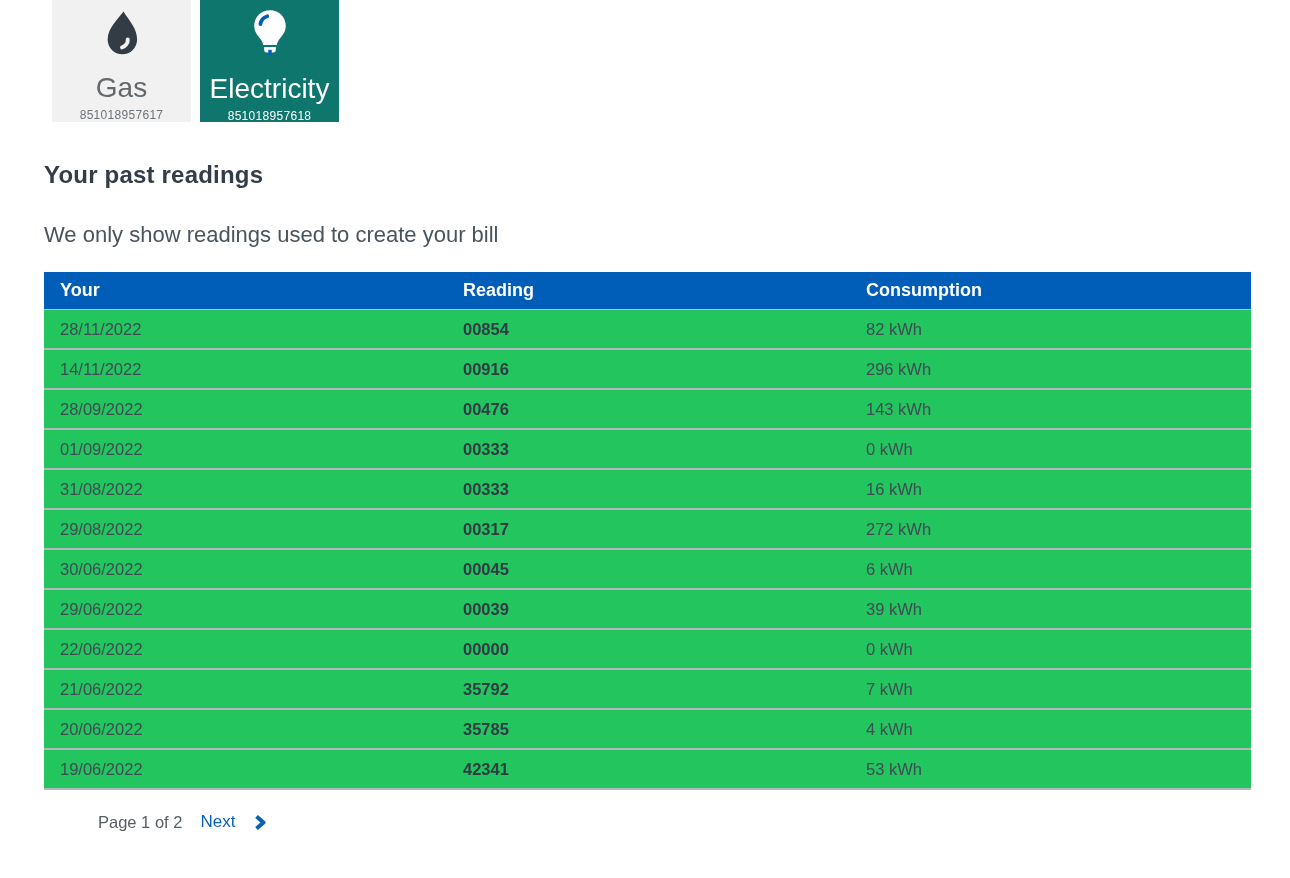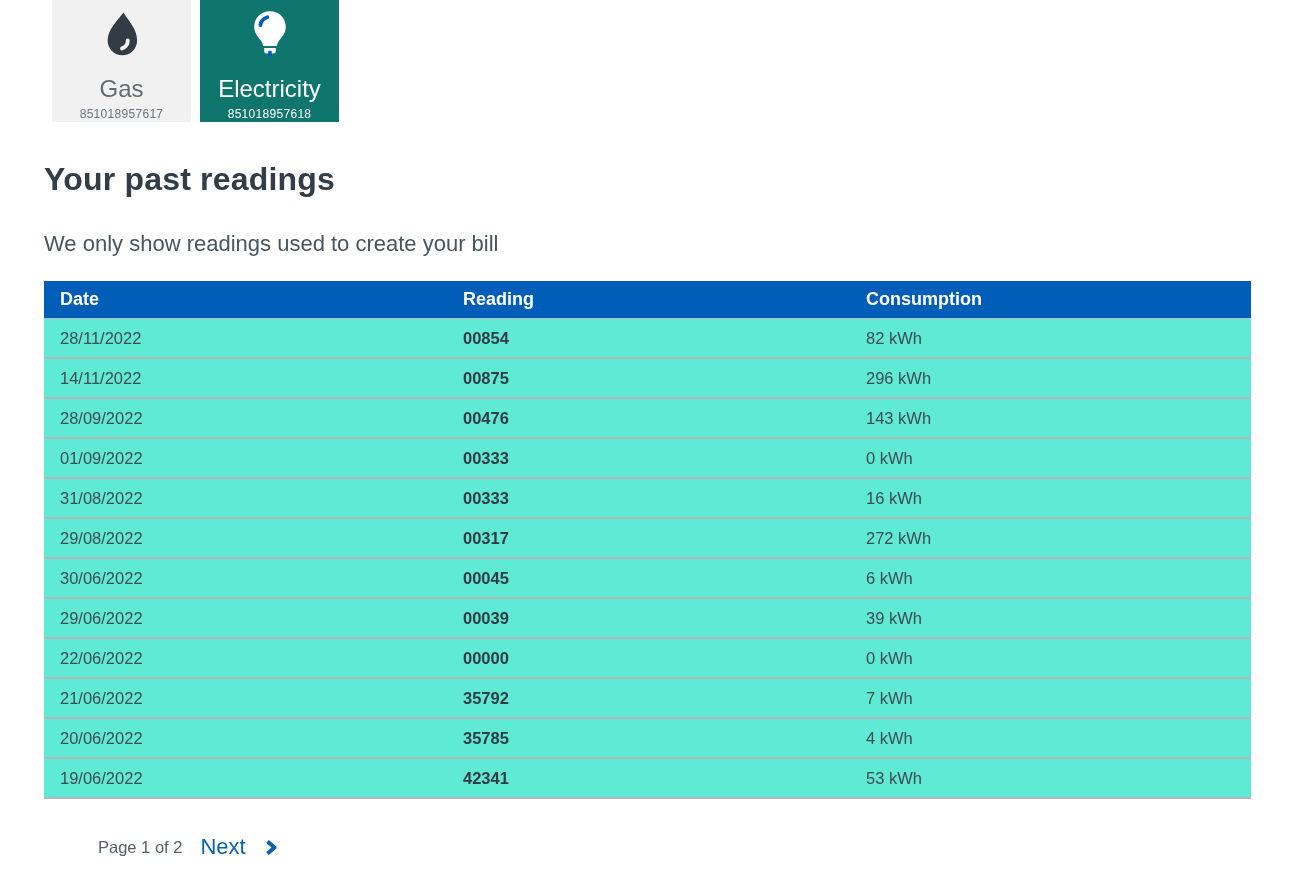--- a/index.html
+++ b/index.html
@@ -9,63 +9,63 @@
   
   .tabs { display: flex; gap: 9px; padding-left: 52px; }
   .fuel-card {
     width: 139px; height: 122px;
     display: flex; flex-direction: column; align-items: center;
     padding-top: 9px; cursor: pointer;
   }
   .fuel-card.unselected { background: #f1f1f1; }
   .fuel-card.selected  { background: #0f766e; }
   .fuel-card .icon-wrap { height: 50px; display: flex; align-items: center; justify-content: center; }
-  .fuel-card .fuel-label { margin-top: 16px; font-size: 24px; }
+  .fuel-card .fuel-label { margin-top: 16px; font-size: 28px; }
   .fuel-card .fuel-number { margin-top: 4px; font-size: 12px; letter-spacing: 0.3px; }
   .fuel-card.unselected .fuel-label  { color: #63696e; }
   .fuel-card.unselected .fuel-number { color: #6e7479; }
   .fuel-card.selected .fuel-label,
   .fuel-card.selected .fuel-number   { color: #ffffff; }
 
   
   .content { padding-left: 44px; padding-right: 39px; }
   h1.page-title {
-    margin-top: 39px; font-size: 32px; font-weight: bold;
+    margin-top: 39px; font-size: 24px; font-weight: bold;
     color: #333d47; letter-spacing: 0.2px;
   }
   p.page-subtitle { margin-top: 33px; font-size: 22px; color: #4a545e; }
 
   
   .readings-table { margin-top: 24px; width: 1207px; }
   .thead {
     display: grid; grid-template-columns: 403px 403px 401px;
     background: #005eb8; height: 38px; align-items: center;
     border-bottom: 1px solid #b7bdc1;
   }
   .th {
     color: #ffffff; font-weight: bold; font-size: 18px; padding-left: 16px;
   }
   .tr {
     display: grid; grid-template-columns: 403px 403px 401px;
     height: 40px; align-items: center;
     border-bottom: 2px solid #b2b8bb;
-    background: #5eead4;
+    background: #22c55e;
   }
   .td { font-size: 16.5px; padding-left: 16px; color: #414b54; }
   .td.reading { font-weight: bold; color: #323a44; }
 
   
   .pagination {
-    margin-top: 35px; margin-left: 54px;
+    margin-top: 22px; margin-left: 54px;
     display: flex; align-items: center; gap: 18px;
   }
   .page-status { font-size: 16.5px; color: #565e66; }
   .next-link {
     display: flex; align-items: center; gap: 20px;
-    font-size: 22px; color: #0a62b4; cursor: pointer; text-decoration: none;
+    font-size: 17px; color: #0a62b4; cursor: pointer; text-decoration: none;
   }
 </style>
 </head>
 <body>
 
 <div class="tabs">
 
   <div class="fuel-card unselected">
     <span class="icon-wrap">
       <svg width="46" height="46" viewBox="0 0 64 64" aria-hidden="true">
@@ -93,36 +93,36 @@
 </div>
 
 <div class="content">
 
   <h1 class="page-title">Your past readings</h1>
 
   <p class="page-subtitle">We only show readings used to create your bill</p>
 
   <div class="readings-table">
     <div class="thead">
-      <span class="th">Date</span>
+      <span class="th">Your</span>
       <span class="th">Reading</span>
       <span class="th">Consumption</span>
     </div>
 
     <div class="tbody">
 
         <div class="tr">
           <span class="td date">28/11/2022</span>
           <span class="td reading">00854</span>
           <span class="td consumption">82 kWh</span>
         </div>
 
         <div class="tr">
           <span class="td date">14/11/2022</span>
-          <span class="td reading">00875</span>
+          <span class="td reading">00916</span>
           <span class="td consumption">296 kWh</span>
         </div>
 
         <div class="tr">
           <span class="td date">28/09/2022</span>
           <span class="td reading">00476</span>
           <span class="td consumption">143 kWh</span>
         </div>
 
         <div class="tr">

